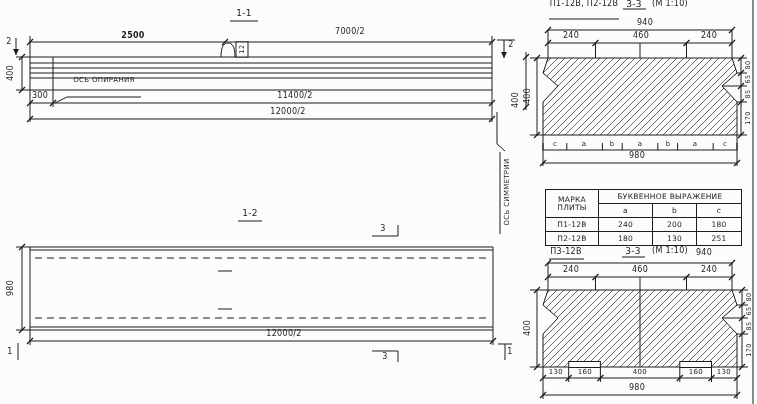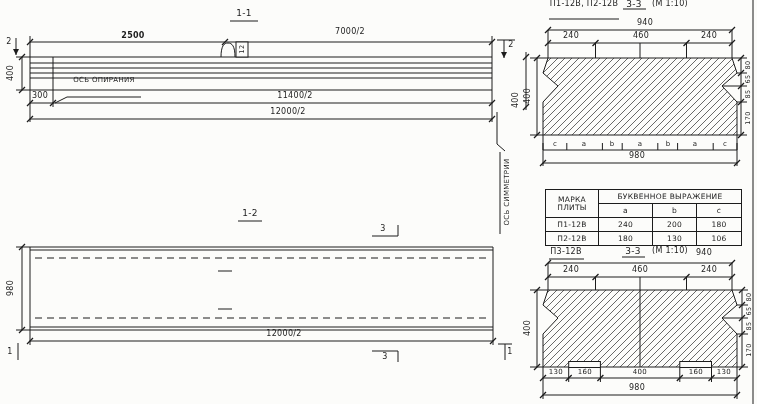--- a/index.html
+++ b/index.html
@@ -199,21 +199,21 @@
     <tr>
       <td>П1-12В</td>
       <td>240</td>
       <td>200</td>
       <td>180</td>
     </tr>
     <tr>
       <td>П2-12В</td>
       <td>180</td>
       <td>130</td>
-      <td>106</td>
+      <td>251</td>
     </tr>
   </tbody>
     </table>
 
   <span class="lbl" style="left:566px; top:252px;">П3-12В</span>
   <span class="lbl t9" style="left:633px; top:251px;">3-3</span>
   <span class="lbl" style="left:670px; top:251px;">(М 1:10)</span>
   <span class="lbl" style="left:704px; top:253px;">940</span>
   <span class="lbl" style="left:571px; top:270px;">240</span>
   <span class="lbl" style="left:640px; top:270px;">460</span>

